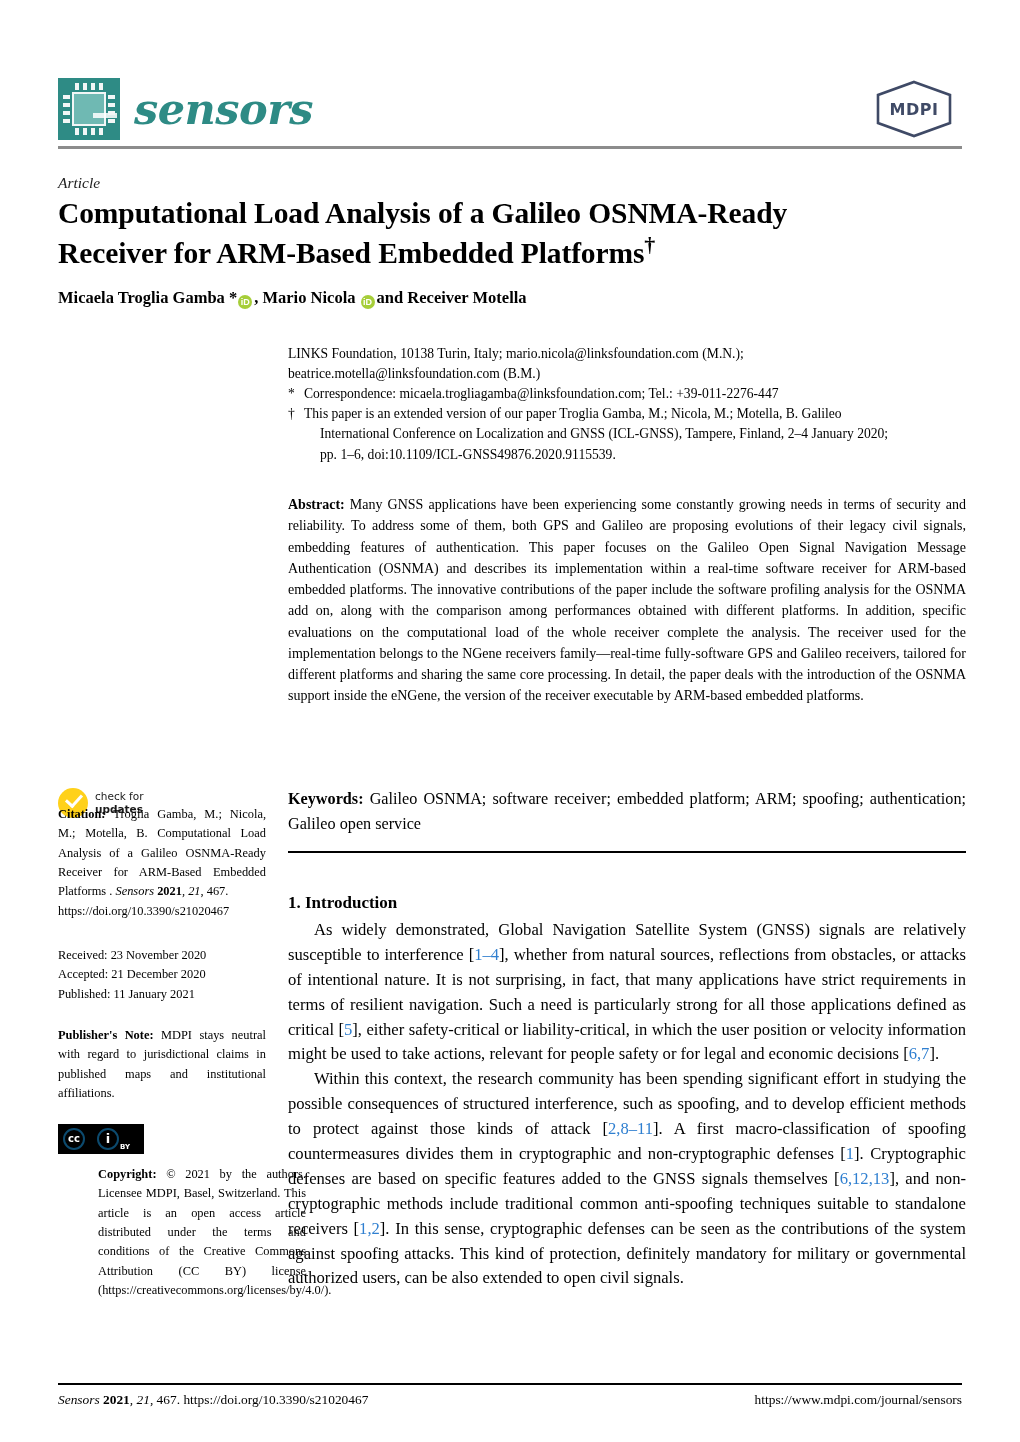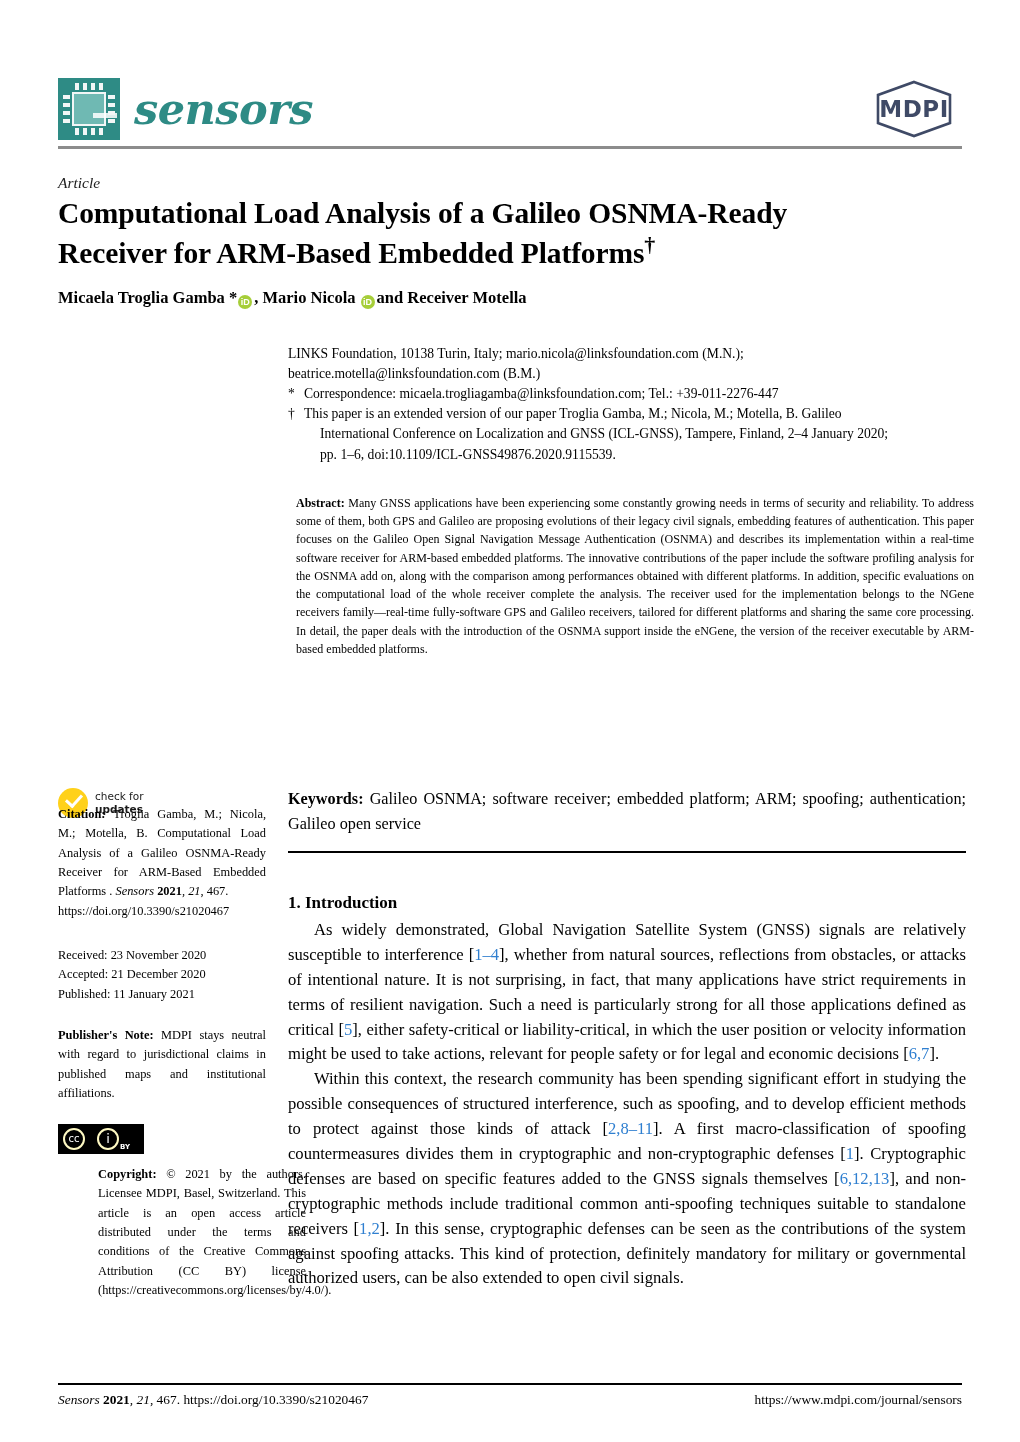--- a/index.html
+++ b/index.html
@@ -92,21 +92,21 @@
   }
   .mdpi-text {
     position: absolute;
     left: 0; top: 0;
     width: 96px; height: 62px;
     display: flex;
     align-items: center;
     justify-content: center;
     font-family: "DejaVu Sans", sans-serif;
     font-weight: 700;
-    font-size: 23px;
+    font-size: 16px;
     color: #3f4a66;
     letter-spacing: .5px;
   }
 
   .rule-top {
     position: absolute;
     left: 58px;
     top: 146px;
     width: 904px;
     height: 3px;
@@ -172,24 +172,24 @@
   .affil .marker {
     width: 16px;
     flex: none;
   }
   .affil .body { flex: 1; }
   .affil .indent { padding-left: 16px; display: block; }
 
   
   .abstract {
     position: absolute;
-    left: 296px;
+    left: 288px;
     top: 494px;
     width: 678px;
-    font-size: 12px;
+    font-size: 14px;
     line-height: 1.52;
     text-align: justify;
   }
   .abstract b, .keywords b { font-weight: 700; }
 
   .keywords {
     position: absolute;
     left: 288px;
     top: 787px;
     width: 678px;
@@ -279,25 +279,25 @@
     width: 86px;
     height: 30px;
     background: #000000;
     position: relative;
     display: flex;
     align-items: center;
   }
   .cc-badge .glyph {
     width: 22px; height: 22px;
     border-radius: 50%;
-    border: 2px solid #fef9c3;
+    border: 2px solid #0c4a6e;
     color: #ffffff;
     font-family: "DejaVu Sans", sans-serif;
     font-size: 10px;
-    font-weight: 400;
+    font-weight: 700;
     display: flex;
     align-items: center;
     justify-content: center;
     box-sizing: border-box;
   }
   .cc-badge .g1 { margin-left: 5px; }
   .cc-badge .g2 { margin-left: 12px; font-size: 13px; }
   .cc-badge .by {
     position: absolute;
     right: 14px;

